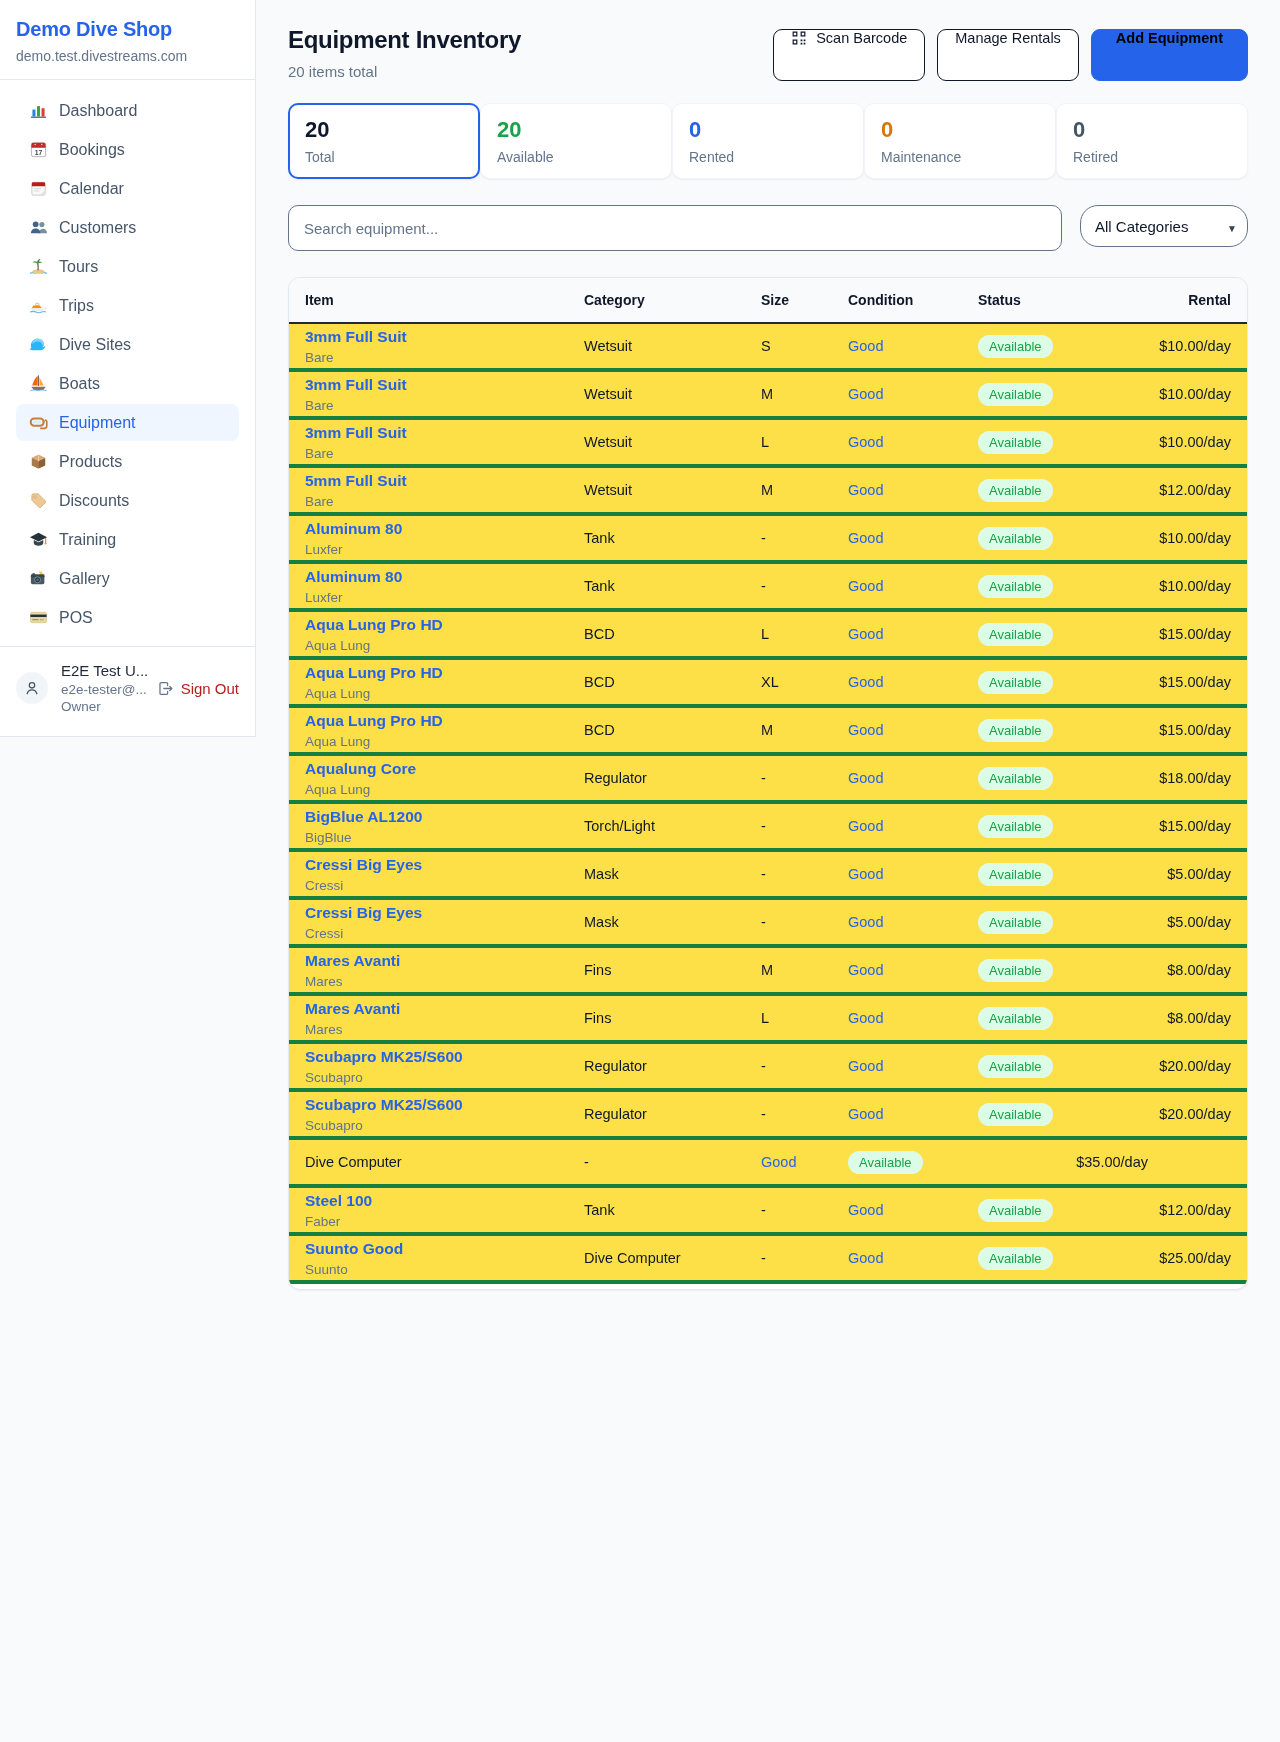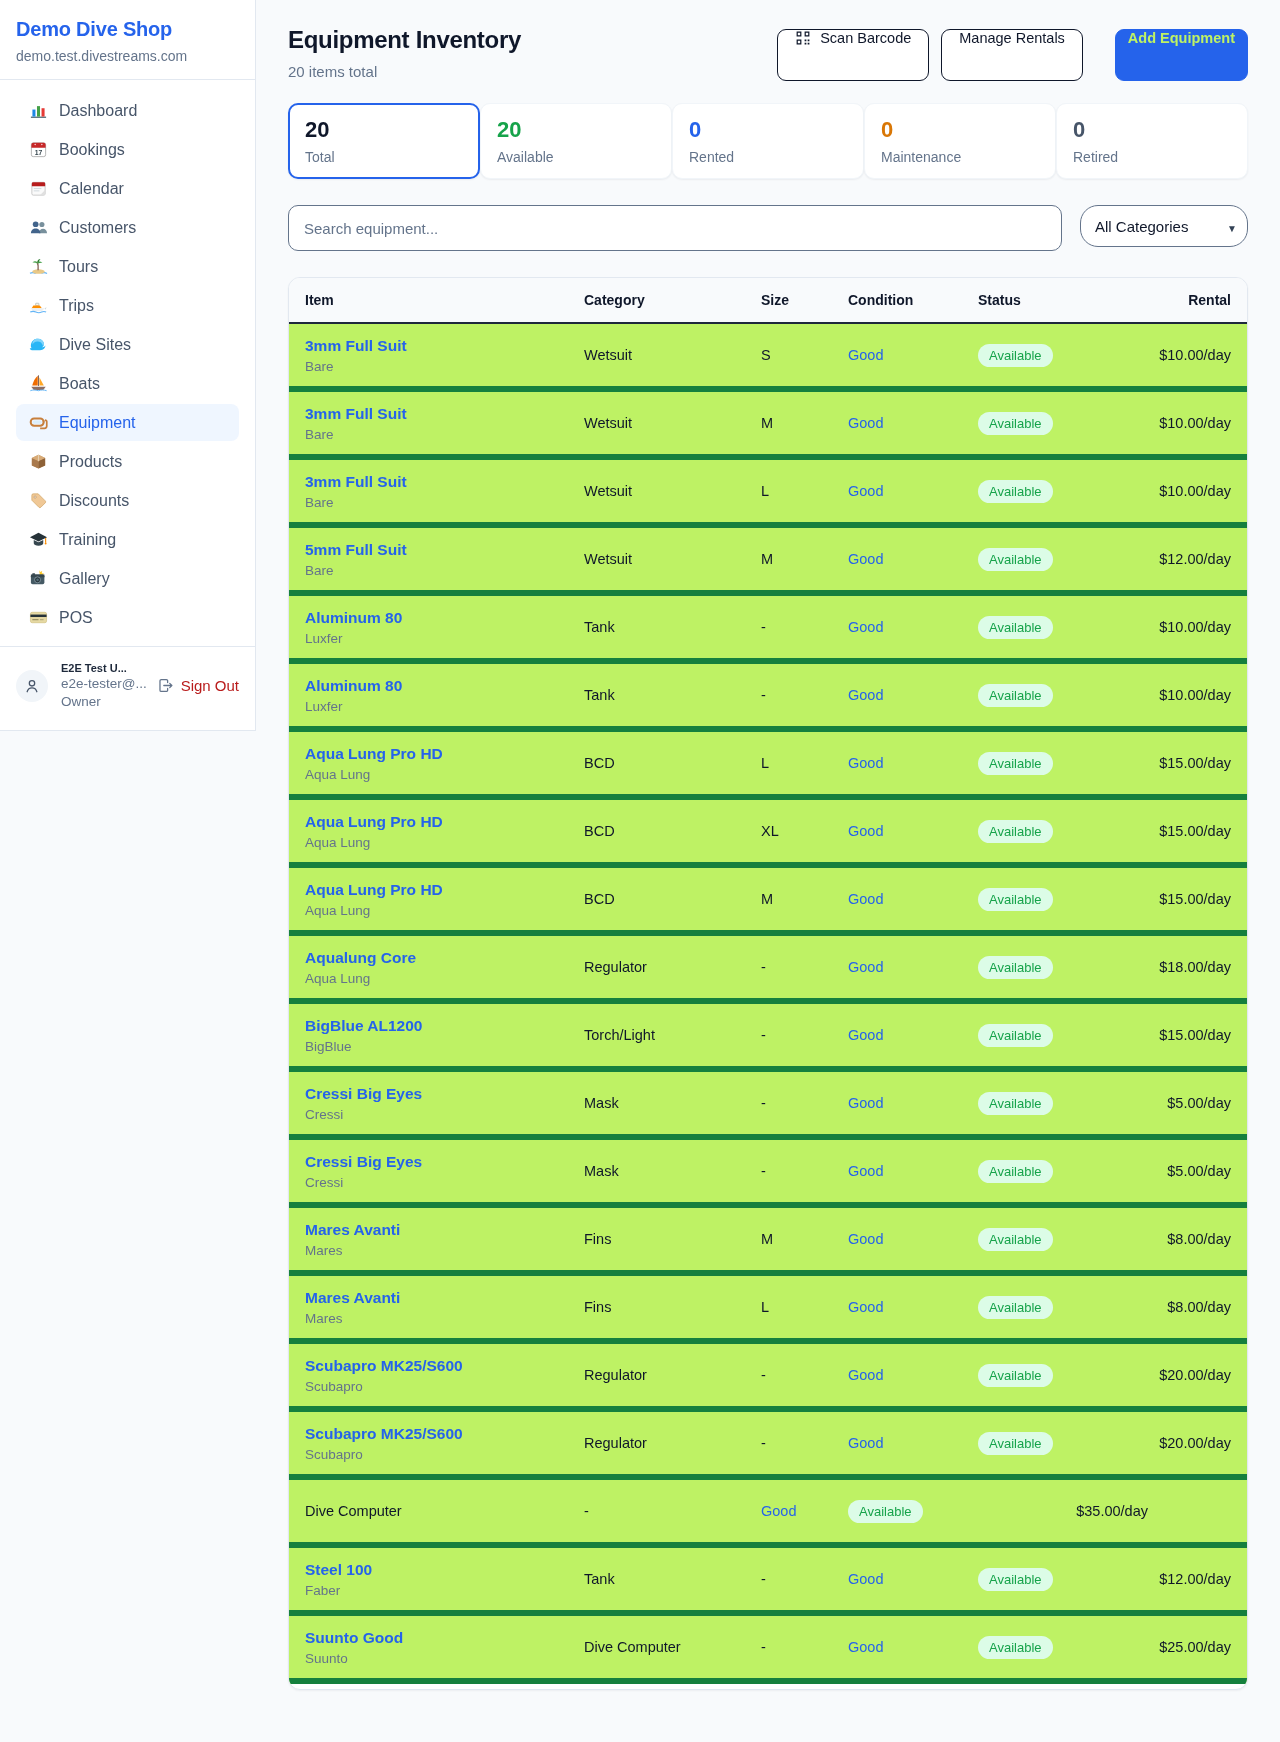--- a/index.html
+++ b/index.html
@@ -23,36 +23,36 @@
   .nav-item { display:flex; align-items:center; gap:11px; margin:2px 16px;
     padding:9px 13px; border-radius:8px; font-size:16px; color:#475569; cursor:pointer; }
   .nav-item.active { background:#eff6ff; color:#2563eb; font-weight:500; }
   .nav-icon { width:19px; height:19px; display:inline-flex; flex:0 0 19px; }
   .nav-icon svg, .icon svg { width:100%; height:100%; display:block; }
   .user { display:flex; align-items:center; gap:13px; padding:14px 16px 20px; }
   .avatar { width:32px; height:32px; border-radius:50%; background:#f1f5f9;
     display:flex; align-items:center; justify-content:center; flex:0 0 32px; }
   .avatar .icon { width:18px; height:18px; }
   .user-info { min-width:0; line-height:1.3; }
-  .user-name { font-size:11px; font-weight:700; color:#1e293b; white-space:nowrap; }
+  .user-name { font-size:15px; font-weight:400; color:#1e293b; white-space:nowrap; }
   .user-email, .user-role { font-size:13.5px; color:#64748b; white-space:nowrap; }
   .signout { margin-left:auto; display:flex; align-items:center; gap:7px;
     color:#b91c1c; font-size:15px; cursor:pointer; white-space:nowrap; }
   .signout .icon { width:17px; height:17px; }
 
   
   .main { flex:1; padding:26px 32px 0; }
   .page-header { display:flex; justify-content:space-between; align-items:flex-start; }
   .page-title { font-size:24px; font-weight:800; color:#0f172a; letter-spacing:-.3px; }
   .page-subtitle { font-size:15px; color:#64748b; margin-top:9px; }
   .header-actions { display:flex; gap:12px; margin-top:3px; }
   .btn { height:52px; display:inline-flex; gap:9px; padding:0 17px;
     border-radius:9px; font-size:14.5px; font-weight:500; cursor:pointer; font-family:inherit; }
   .btn-outline { background:#fff; border:1px solid #0f172a; color:#0f172a; }
-  .btn-primary { background:#2563eb; border:1px solid #2563eb; color:#bef264; font-weight:600; padding:0 12px;margin-left:20px; }
+  .btn-primary { background:#2563eb; border:1px solid #2563eb; color:#000000; font-weight:600; padding:0 24px; }
   .btn .icon { width:16px; height:16px; }
 
   .stats { display:flex; margin-top:22px; }
   .stat-card { flex:1; background:#fff; border:1px solid #f1f5f9; border-radius:10px;
     padding:13px 16px; box-shadow:0 1px 2px rgba(15,23,42,.06); cursor:pointer; }
   .stat-card.selected { border:2px solid #2563eb; padding:12px 15px; }
   .stat-value { font-size:22px; font-weight:700; }
   .stat-label { font-size:14px; color:#64748b; margin-top:6px; }
 
   .filters { display:flex; gap:18px; margin-top:26px; }
@@ -67,21 +67,21 @@
     pointer-events:none; color:#334155; font-size:10px; }
 
   .table-card { margin-top:26px; background:#fff; border-radius:12px;
     border:1px solid #e2e8f0; box-shadow:0 1px 2px rgba(15,23,42,.05);
     overflow:hidden; padding-bottom:5px; }
   .thead, .trow { display:grid; grid-template-columns:279px 177px 87px 130px 170px 1fr;
     align-items:center; padding:0 16px; }
   .thead { height:46px; background:#f8fafc; border-bottom:2px solid #1e293b; }
   .th { font-size:14px; font-weight:700; color:#0f172a; }
   .th.right { text-align:right; }
-  .trow { height:68px; border-bottom:6px solid #15803d; background:#bef264; }
+  .trow { height:48px; border-bottom:4px solid #15803d; background:#fde047; }
   .item-name { font-size:15.5px; font-weight:600; color:#2563eb; cursor:pointer; }
   .item-brand { font-size:13.5px; color:#64748b; margin-top:4px; }
   .cell { font-size:14.5px; color:#0f172a; }
   .cond { color:#2563eb; cursor:pointer; }
   .badge { display:inline-block; background:#dcfce7; color:#16a34a; font-size:13px;
     padding:4px 11px; border-radius:999px; }
   .price { font-size:14.5px; color:#0f172a; text-align:right; }
 </style>
 </head>
 <body>

